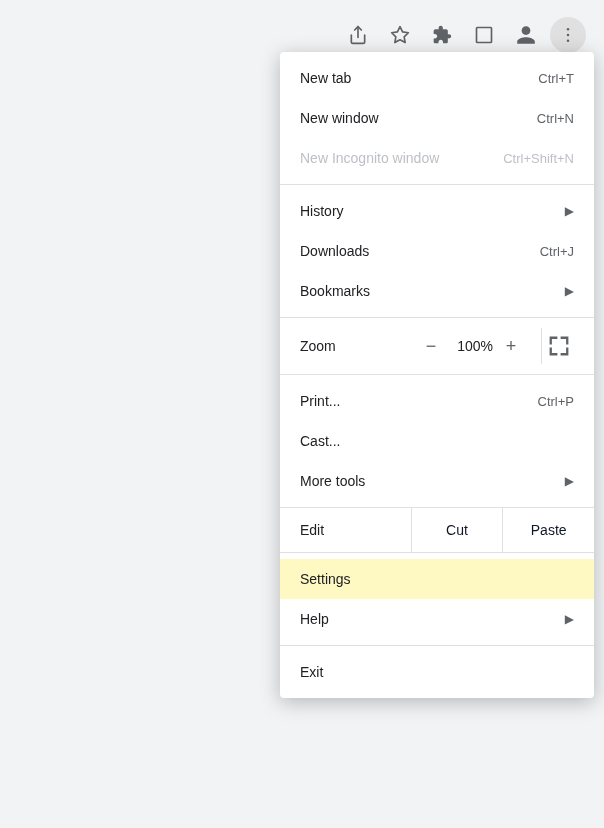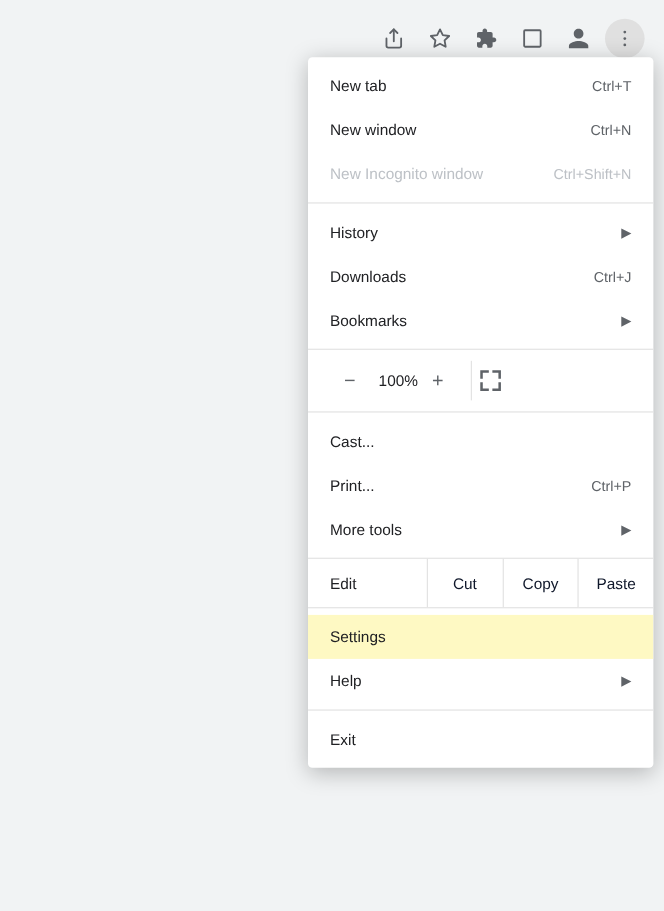--- a/index.html
+++ b/index.html
@@ -256,56 +256,56 @@
       <span class="menu-item-shortcut">Ctrl+J</span>
     </div>
     <div class="menu-item">
       <span class="menu-item-label">Bookmarks</span>
       <span class="menu-item-arrow">▶</span>
     </div>
   </div>
 
   <div class="menu-section">
     <div class="zoom-row">
+      <span class="zoom-label">Zoom</span>
       <div class="zoom-controls">
         <button class="zoom-btn">−</button>
         <span class="zoom-value">100%</span>
         <button class="zoom-btn">+</button>
         <div class="zoom-divider"></div>
         <div class="zoom-fullscreen">
           <svg width="22" height="22" viewBox="0 0 24 24" fill="none" stroke="#5f6368" stroke-width="2.5" stroke-linecap="square">
             <polyline points="3,9 3,3 9,3"></polyline>
             <polyline points="15,3 21,3 21,9"></polyline>
             <polyline points="21,15 21,21 15,21"></polyline>
             <polyline points="9,21 3,21 3,15"></polyline>
           </svg>
         </div>
       </div>
     </div>
   </div>
 
   <div class="menu-section">
     <div class="menu-item">
+      <span class="menu-item-label">Print...</span>
+      <span class="menu-item-shortcut">Ctrl+P</span>
+    </div>
+    <div class="menu-item">
       <span class="menu-item-label">Cast...</span>
       <span class="menu-item-shortcut"></span>
-    </div>
-    <div class="menu-item">
-      <span class="menu-item-label">Print...</span>
-      <span class="menu-item-shortcut">Ctrl+P</span>
     </div>
     <div class="menu-item">
       <span class="menu-item-label">More tools</span>
       <span class="menu-item-arrow">▶</span>
     </div>
   </div>
 
   <div class="edit-row">
     <span class="edit-label">Edit</span>
     <div class="edit-btn">Cut</div>
-    <div class="edit-btn">Copy</div>
     <div class="edit-btn">Paste</div>
   </div>
 
   <div class="menu-section">
     <div class="menu-item highlighted">
       <span class="menu-item-label">Settings</span>
       <span class="menu-item-shortcut"></span>
     </div>
     <div class="menu-item">
       <span class="menu-item-label">Help</span>

